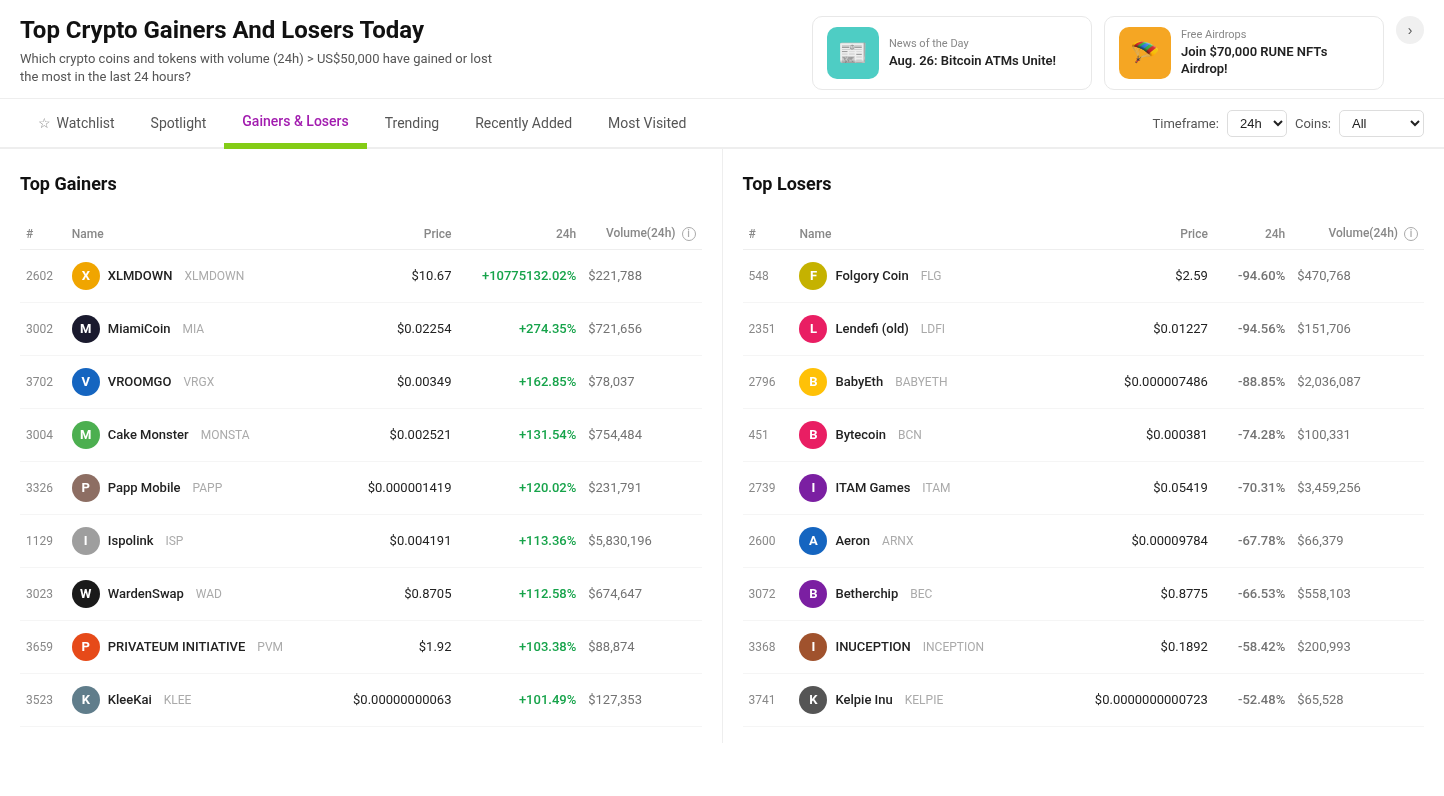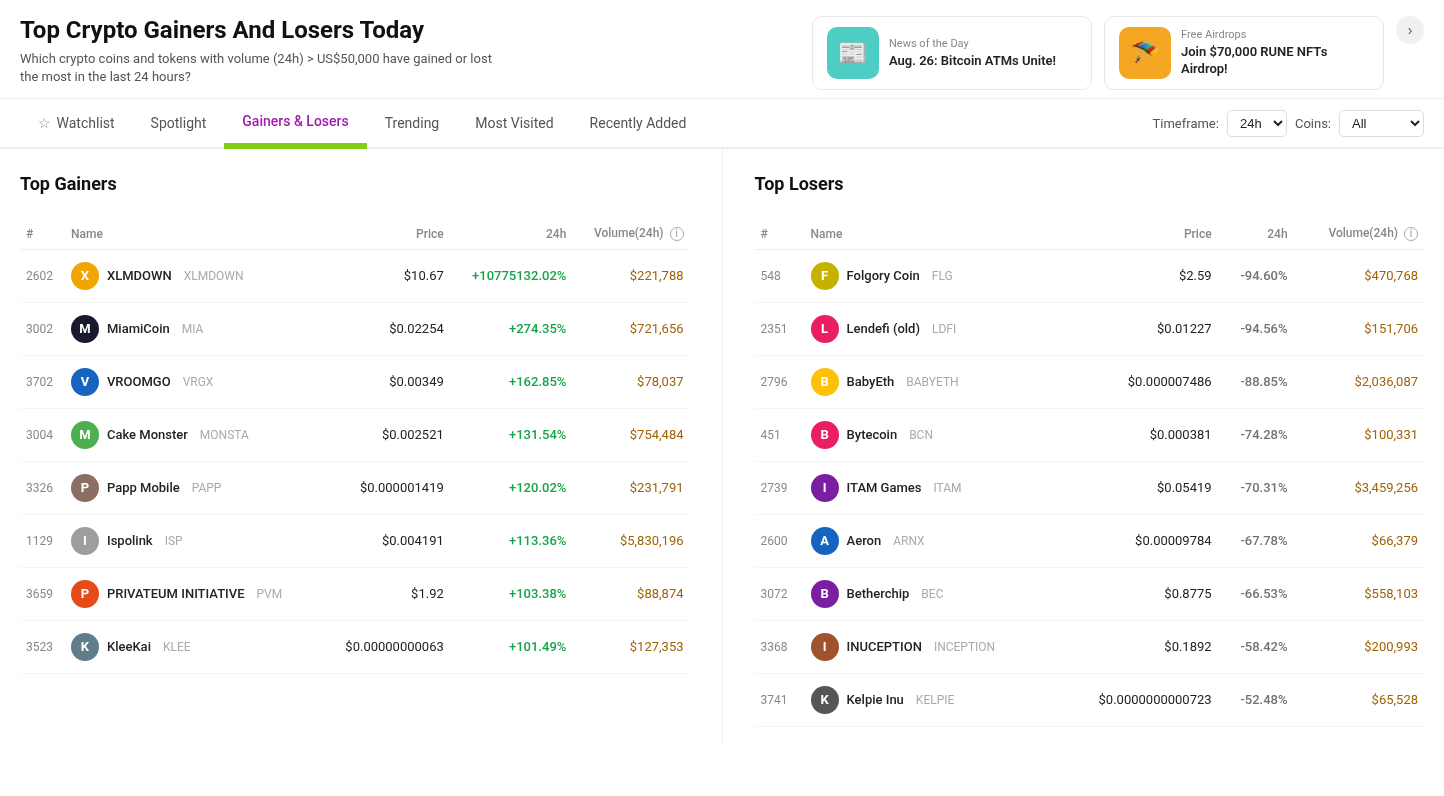--- a/index.html
+++ b/index.html
@@ -19,35 +19,35 @@
 
     .top-bar { position: relative; }
 
     .tabs-row { display: flex; align-items: center; padding: 0 20px; border-bottom: 2px solid #eee; gap: 0; }
     .tab { padding: 14px 18px; cursor: pointer; font-size: 14px; color: #555; border-bottom: 2px solid transparent; margin-bottom: -2px; white-space: nowrap; }
     .tab.active { color: #a21caf; border-bottom: 6px solid #84cc16; font-weight: 500; }
     .tab.watchlist { display: flex; align-items: center; gap: 6px; }
     .tab-right { margin-left: auto; display: flex; align-items: center; gap: 8px; font-size: 13px; color: #555; }
     .tab-right select { border: 1px solid #ddd; border-radius: 5px; padding: 4px 8px; font-size: 13px; color: #222; cursor: pointer; background: #fff; }
 
-    .content { display: flex; padding: 0 20px; gap: 12px; }
+    .content { display: flex; padding: 0 20px; gap: 0; }
     .panel { flex: 1; padding: 16px 0; }
     .panel-divider { width: 1px; background: #eee; margin: 0 20px; }
 
     .panel-title { font-size: 18px; font-weight: 700; margin-bottom: 16px; color: #111; padding: 8px 0; }
 
     table { width: 100%; border-collapse: collapse; }
     th { text-align: left; padding: 8px 6px; color: #888; font-weight: 500; font-size: 12px; border-bottom: 1px solid #eee; }
     th.right { text-align: right; }
     td { padding: 12px 6px; font-size: 13px; border-bottom: 1px solid #f5f5f5; vertical-align: middle; }
     td.num { color: #888; font-size: 12px; }
     td.price { text-align: right; }
     td.green { color: #16a34a; text-align: right; font-weight: 500; }
     td.red { color: #737373; text-align: right; font-weight: 500; }
-    td.vol { text-align: right; color: #a16207; }
+    td.vol { text-align: left; color: #737373; }
 
     .coin-name-cell { display: flex; align-items: center; gap: 8px; }
     .coin-icon { width: 28px; height: 28px; border-radius: 50%; flex-shrink: 0; display: flex; align-items: center; justify-content: center; font-size: 13px; font-weight: 700; color: #fff; }
     .coin-name-text { font-weight: 500; color: #222; }
     .coin-ticker { color: #aaa; font-size: 12px; margin-left: 4px; }
 
     .info-icon { display: inline-flex; align-items: center; justify-content: center; width: 14px; height: 14px; border-radius: 50%; border: 1px solid #aaa; color: #aaa; font-size: 10px; cursor: pointer; margin-left: 3px; }
     .chevron-btn { background: #f0f0f0; border: none; border-radius: 50%; width: 28px; height: 28px; cursor: pointer; display: flex; align-items: center; justify-content: center; font-size: 14px; color: #555; }
   </style>
 </head>
@@ -89,24 +89,24 @@
     <div class="tab">
       <span>Spotlight</span>
     </div>
     <div class="tab active">
       <span>Gainers &amp; Losers</span>
     </div>
     <div class="tab">
       <span>Trending</span>
     </div>
     <div class="tab">
+      <span>Recently Added</span>
+    </div>
+    <div class="tab">
       <span>Most Visited</span>
-    </div>
-    <div class="tab">
-      <span>Recently Added</span>
     </div>
     <div class="tab-right">
       <span>Timeframe:</span>
       <select>
         <option>24h</option>
         <option>1h</option>
         <option>7d</option>
       </select>
       <span>Coins:</span>
       <select>
@@ -205,20 +205,33 @@
         <div class="coin-icon" style="background:#9e9e9e;">I</div>
         <span class="coin-name-text">Ispolink</span>
         <span class="coin-ticker">ISP</span>
       </div>
     </td>
     <td class="price">$0.004191</td>
     <td class="green">+113.36%</td>
     <td class="vol">$5,830,196</td>
   </tr>
           <tr>
+    <td class="num">3023</td>
+    <td>
+      <div class="coin-name-cell">
+        <div class="coin-icon" style="background:#1a1a1a;">W</div>
+        <span class="coin-name-text">WardenSwap</span>
+        <span class="coin-ticker">WAD</span>
+      </div>
+    </td>
+    <td class="price">$0.8705</td>
+    <td class="green">+112.58%</td>
+    <td class="vol">$674,647</td>
+  </tr>
+          <tr>
     <td class="num">3659</td>
     <td>
       <div class="coin-name-cell">
         <div class="coin-icon" style="background:#e64a19;">P</div>
         <span class="coin-name-text">PRIVATEUM INITIATIVE</span>
         <span class="coin-ticker">PVM</span>
       </div>
     </td>
     <td class="price">$1.92</td>
     <td class="green">+103.38%</td>

